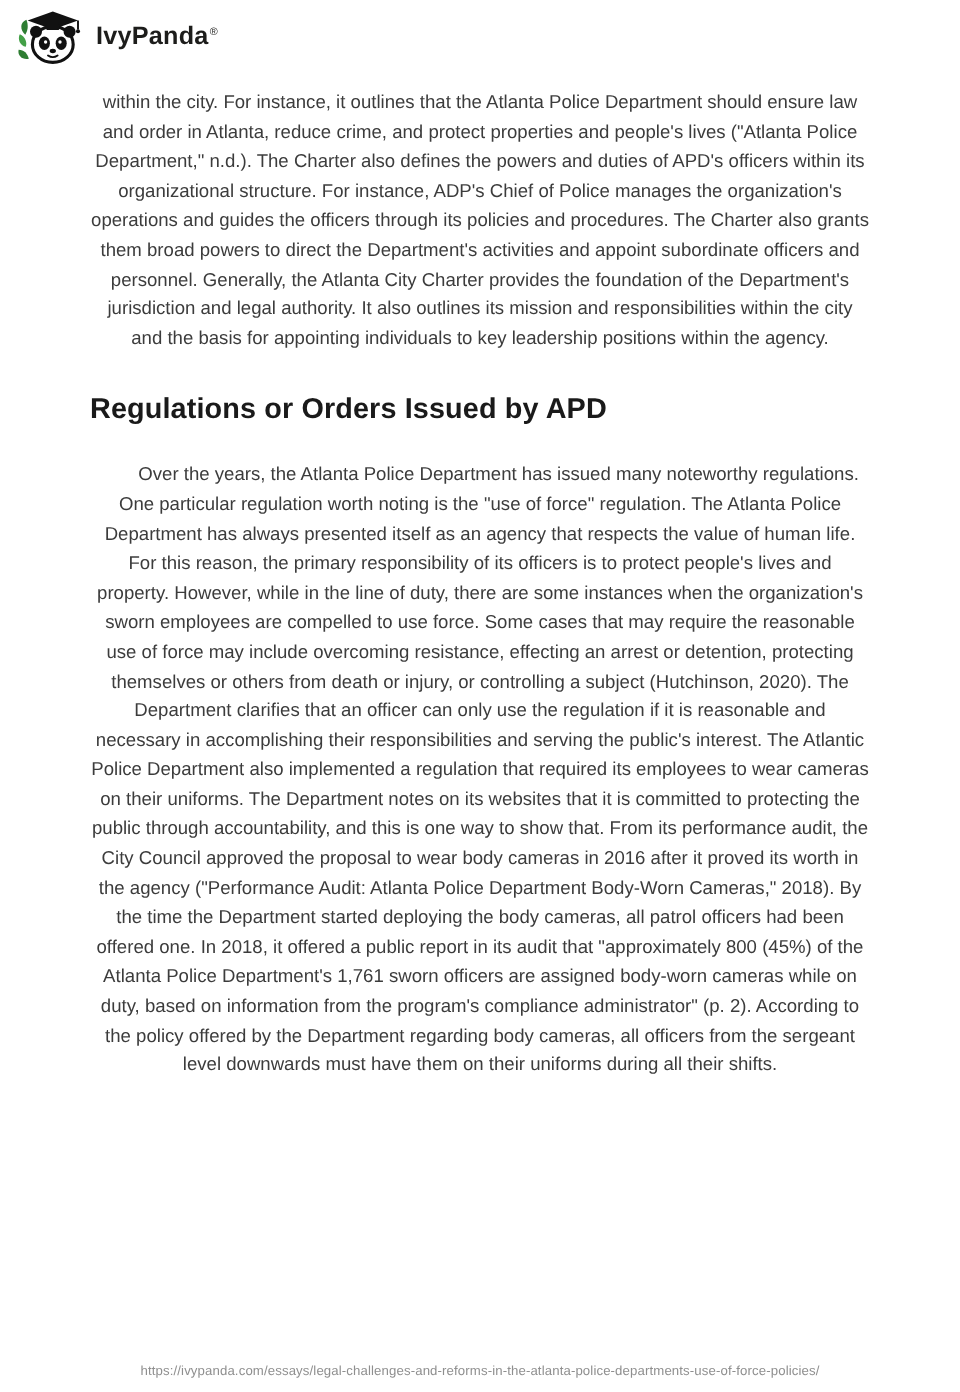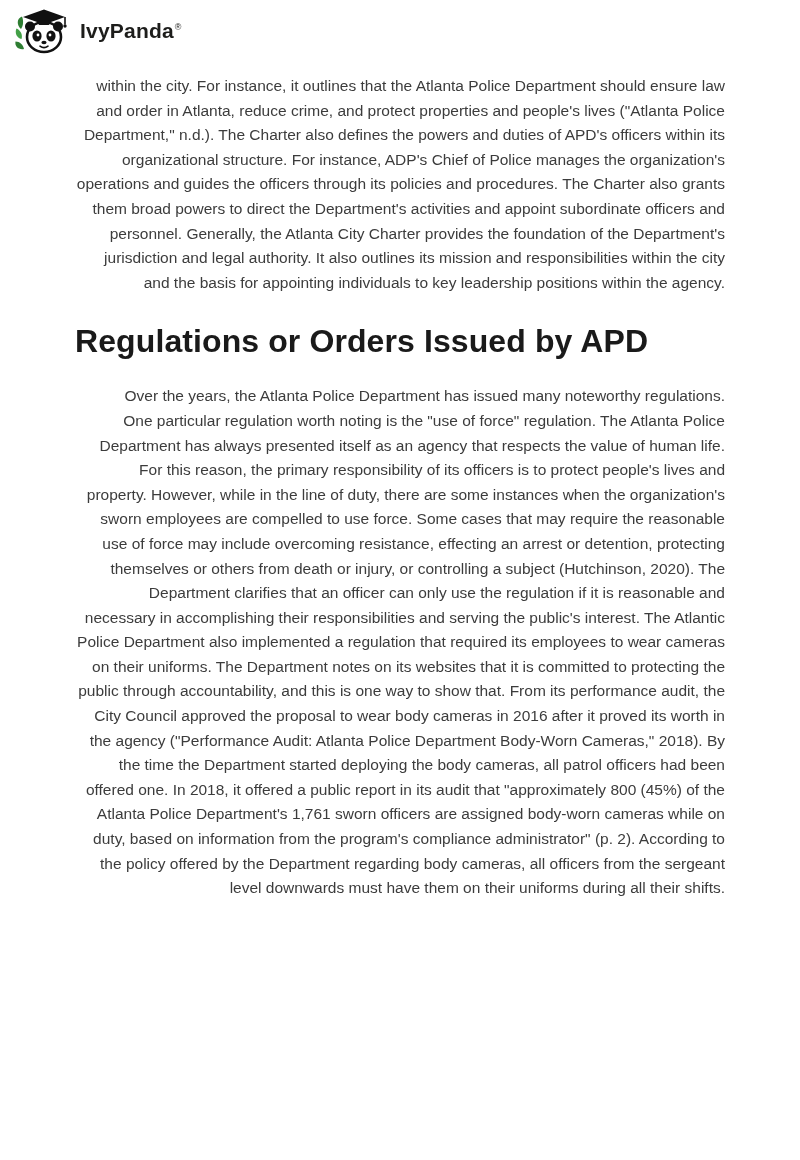--- a/index.html
+++ b/index.html
@@ -45,25 +45,25 @@
     line-height: 14px;
   }
 
   
   .content { padding: 20px 75px 0 75px; }
   .para {
     font-size: 15.5px;
     line-height: 24.6px;
     color: #3c3c3c;
     margin: 0;
-    text-align: right;
+    text-align: center;
   }
   .para.indented { text-indent: 31px; }
   .section-heading {
-    font-size: 32px;
+    font-size: 24px;
     font-weight: 700;
     color: #1a1a1a;
     margin: 30px 0 27px 0;
     letter-spacing: 0.1px;
     line-height: 32px;
   }
 
   
   .footer {
     position: absolute;
@@ -116,14 +116,17 @@
       </span>
     </div>
   </header>
 
   <main class="content">
     <p class="para">within the city. For instance, it outlines that the Atlanta Police Department should ensure law and order in Atlanta, reduce crime, and protect properties and people's lives ("Atlanta Police Department," n.d.). The Charter also defines the powers and duties of APD's officers within its organizational structure. For instance, ADP's Chief of Police manages the organization's operations and guides the officers through its policies and procedures.  The Charter also grants them broad powers to direct the Department's activities and appoint subordinate officers and personnel. Generally, the Atlanta City Charter provides the foundation of the Department's jurisdiction and legal authority. It also outlines its mission and responsibilities within the city and the basis for appointing individuals to key leadership positions within the agency.</p>
     <h1 class="section-heading">Regulations or Orders Issued by APD</h1>
     <p class="para indented">Over the years, the Atlanta Police Department has issued many noteworthy regulations. One particular regulation worth noting is the "use of force" regulation. The Atlanta Police Department has always presented itself as an agency that respects the value of human life. For this reason, the primary responsibility of its officers is to protect people's lives and property.  However, while in the line of duty, there are some instances when the organization's sworn employees are compelled to use force. Some cases that may require the reasonable use of force may include overcoming resistance, effecting an arrest or detention, protecting themselves or others from death or injury, or controlling a subject (Hutchinson, 2020). The Department clarifies that an officer can only use the regulation if it is reasonable and necessary in accomplishing their responsibilities and serving the public's interest. The Atlantic Police Department also implemented a regulation that required its employees to wear cameras on their uniforms. The Department notes on its websites that it is committed to protecting the public through accountability, and this is one way to show that. From its performance audit, the City Council approved the proposal to wear body cameras in 2016 after it proved its worth in the agency ("Performance Audit: Atlanta Police Department Body-Worn Cameras," 2018).  By the time the Department started deploying the body cameras, all patrol officers had been offered one. In 2018, it offered a public report in its audit that "approximately 800 (45%) of the Atlanta Police Department's 1,761 sworn officers are assigned body-worn cameras while on duty, based on information from the program's compliance administrator" (p. 2). According to the policy offered by the Department regarding body cameras, all officers from the sergeant level downwards must have them on their uniforms during all their shifts.</p>
   </main>
 
+  <footer class="footer">
+    <div class="source-url">https://ivypanda.com/essays/legal-challenges-and-reforms-in-the-atlanta-police-departments-use-of-force-policies/</div>
+  </footer>
 
 </div>
 
 </body></html>

